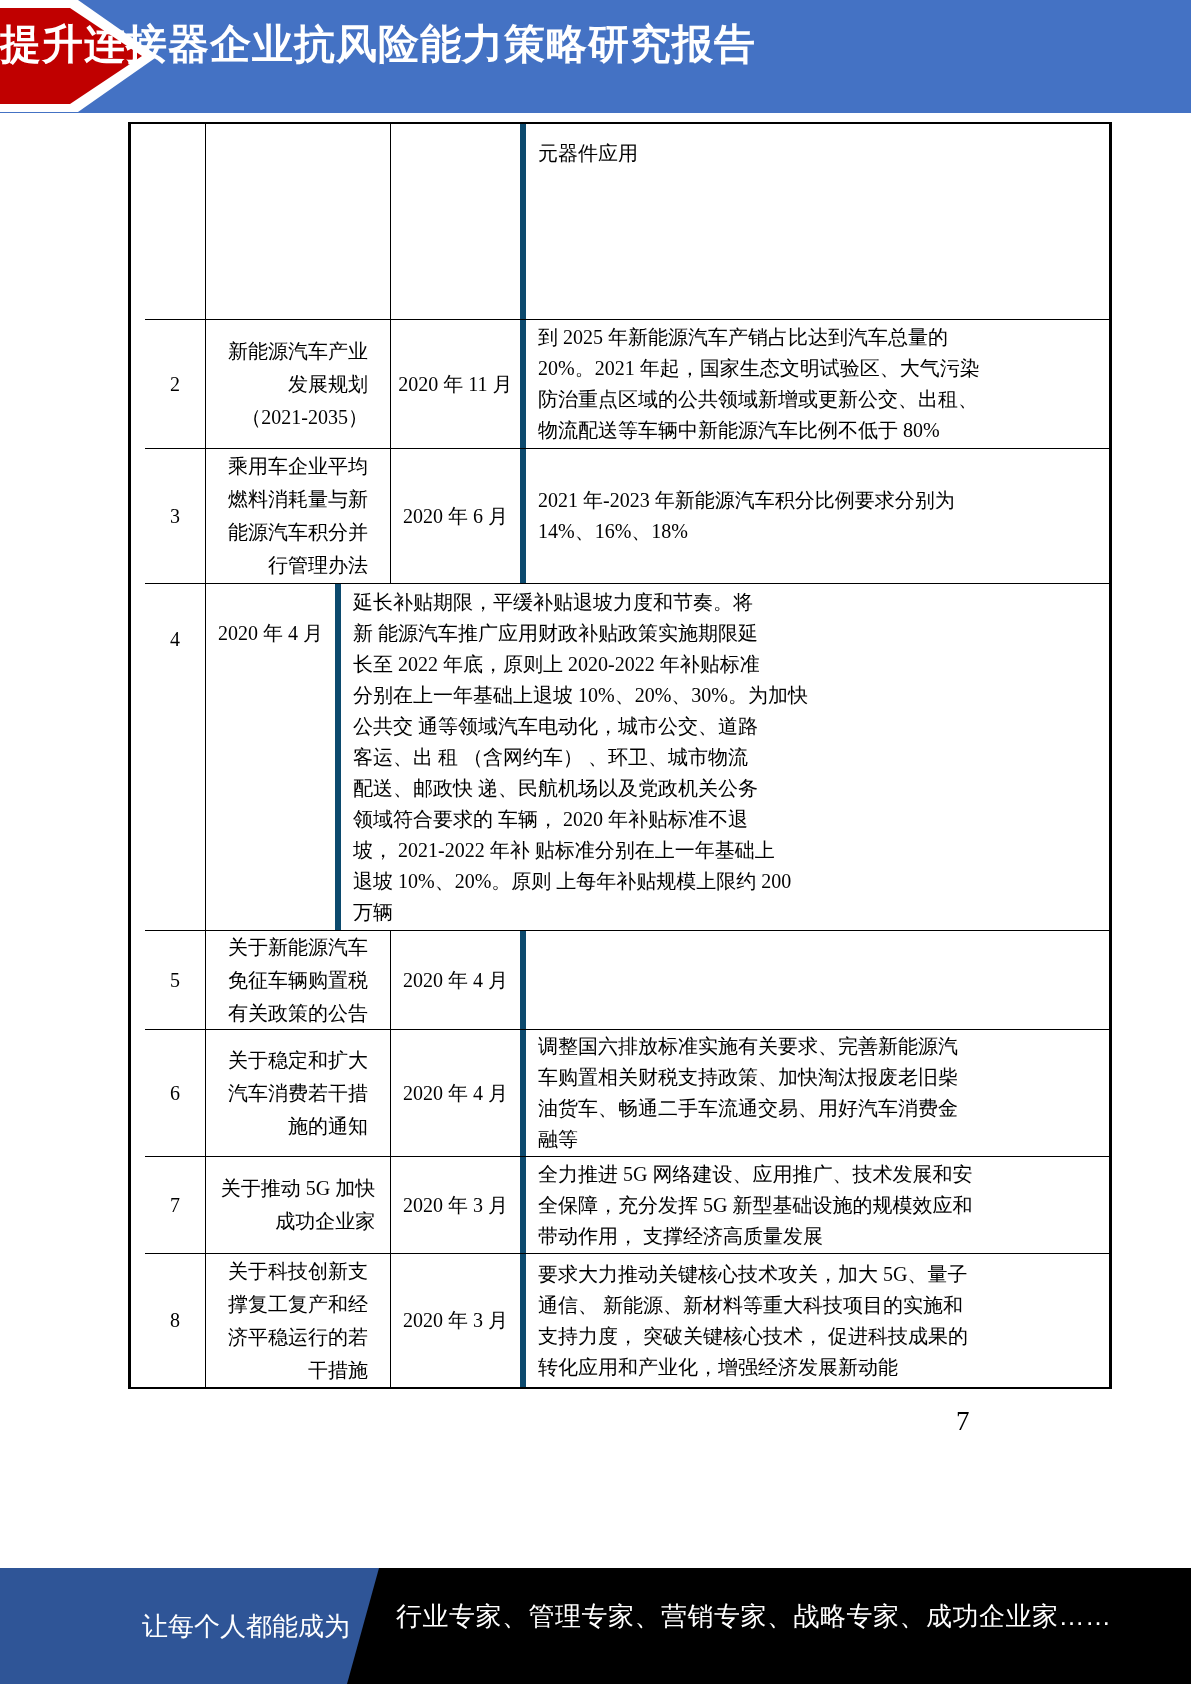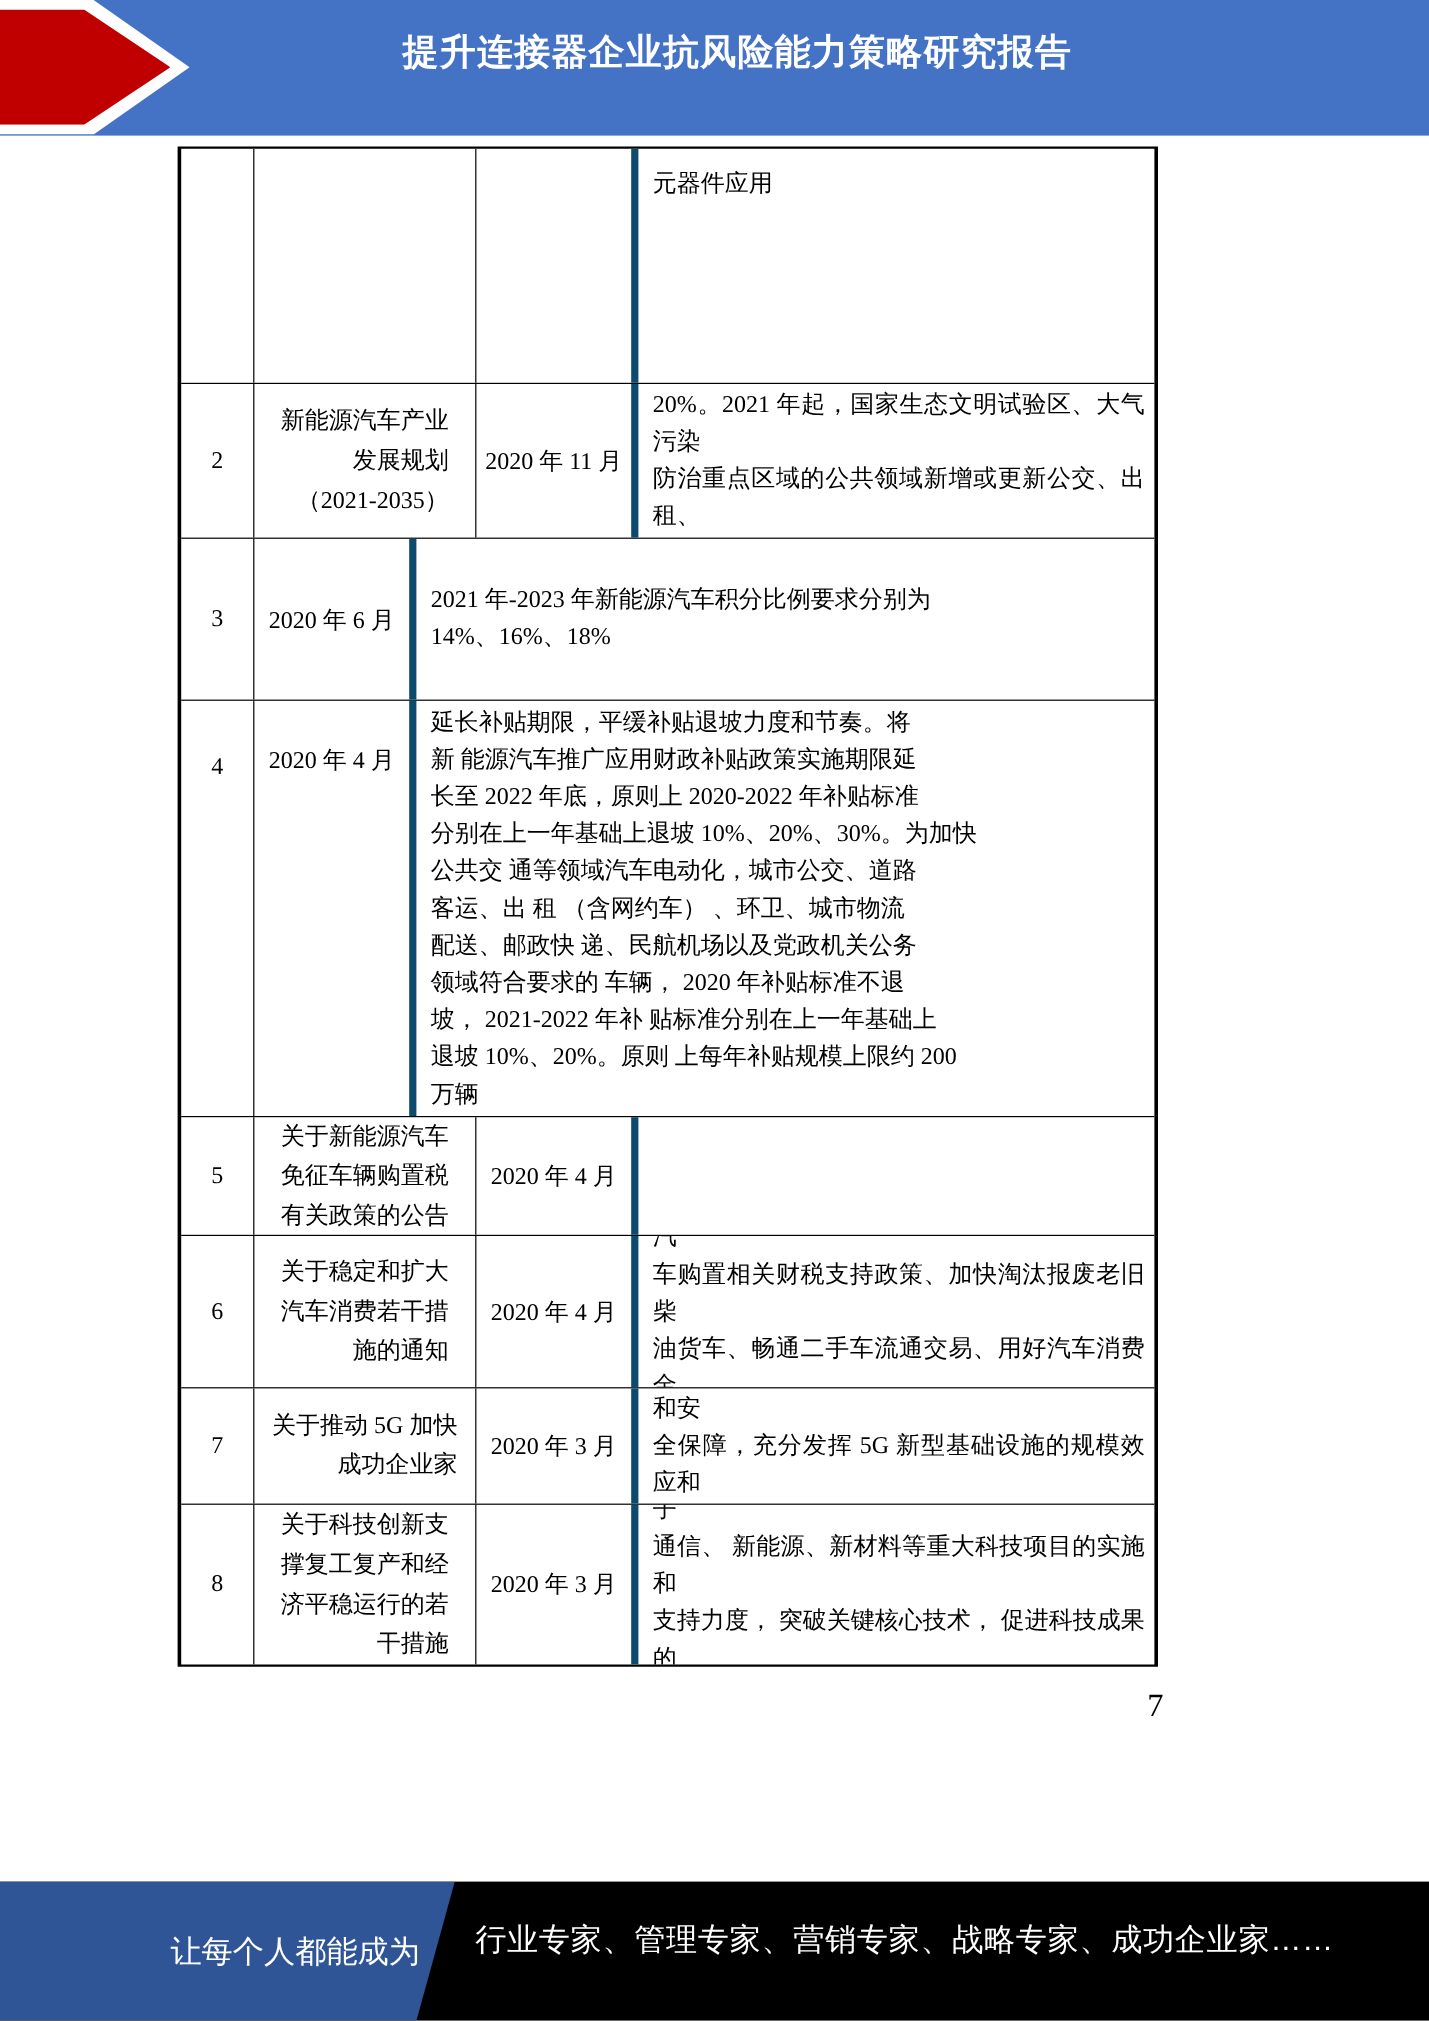--- a/index.html
+++ b/index.html
@@ -18,30 +18,30 @@
     background:#ffffff;
     clip-path:polygon(0 0,78px 0,158px 56px,78px 112px,0 112px);
   }
   .arrow-red{
     position:absolute;left:0;top:0;width:150px;height:113px;
     background:#c00000;
     clip-path:polygon(0 8px,70px 8px,142px 56px,70px 104px,0 104px);
   }
   .banner h1{
     position:absolute;left:0;top:27px;width:100%;margin:0;
-    padding-left:38px;box-sizing:border-box;
-    text-align:center;color:#ffffff;
+    box-sizing:border-box;
+    color:#ffffff;
     font-family:"Liberation Sans","DejaVu Sans",sans-serif;
-    font-size:30px;font-weight:bold;letter-spacing:1px;line-height:34px;
+    font-size:41px;font-weight:bold;letter-spacing:1px;line-height:34px;
   }
   
   .policy-table{
-    position:absolute;left:148px;top:122px;width:817px;
+    position:absolute;left:128px;top:122px;width:984px;
     border:2px solid #000;border-left-width:3px;border-right-width:3px;
-    box-sizing:border-box;background:#fff;
+    box-sizing:border-box;background:#fff;padding-left:14px;
   }
   .t-row{display:flex;width:100%;box-sizing:border-box;border-bottom:1px solid #000;}
   .t-row:last-child{border-bottom:none;}
   .cell{
     box-sizing:border-box;display:flex;align-items:center;overflow:hidden;
     font-size:20px;color:#000;
   }
   .c-num{width:61px;border-right:1px solid #000;justify-content:center;}
   .c-name{
     width:185px;border-right:1px solid #000;justify-content:center;
@@ -111,20 +111,24 @@
 发展规划
 （2021-2035）</div>
     <div class="cell c-date">2020 年 11 月</div>
     <div class="cell c-desc">到 2025 年新能源汽车产销占比达到汽车总量的
 20%。2021 年起，国家生态文明试验区、大气污染
 防治重点区域的公共领域新增或更新公交、出租、
 物流配送等车辆中新能源汽车比例不低于 80%</div>
   </div>
   <div class="t-row r2">
     <div class="cell c-num">3</div>
+    <div class="cell c-name">乘用车企业平均
+燃料消耗量与新
+能源汽车积分并
+行管理办法</div>
     <div class="cell c-date">2020 年 6 月</div>
     <div class="cell c-desc">2021 年-2023 年新能源汽车积分比例要求分别为
 14%、16%、18%</div>
   </div>
   <div class="t-row r3">
     <div class="cell c-num">4</div>
     <div class="cell c-date">2020 年 4 月</div>
     <div class="cell c-desc">延长补贴期限，平缓补贴退坡力度和节奏。将
 新 能源汽车推广应用财政补贴政策实施期限延
 长至 2022 年底，原则上 2020-2022 年补贴标准

